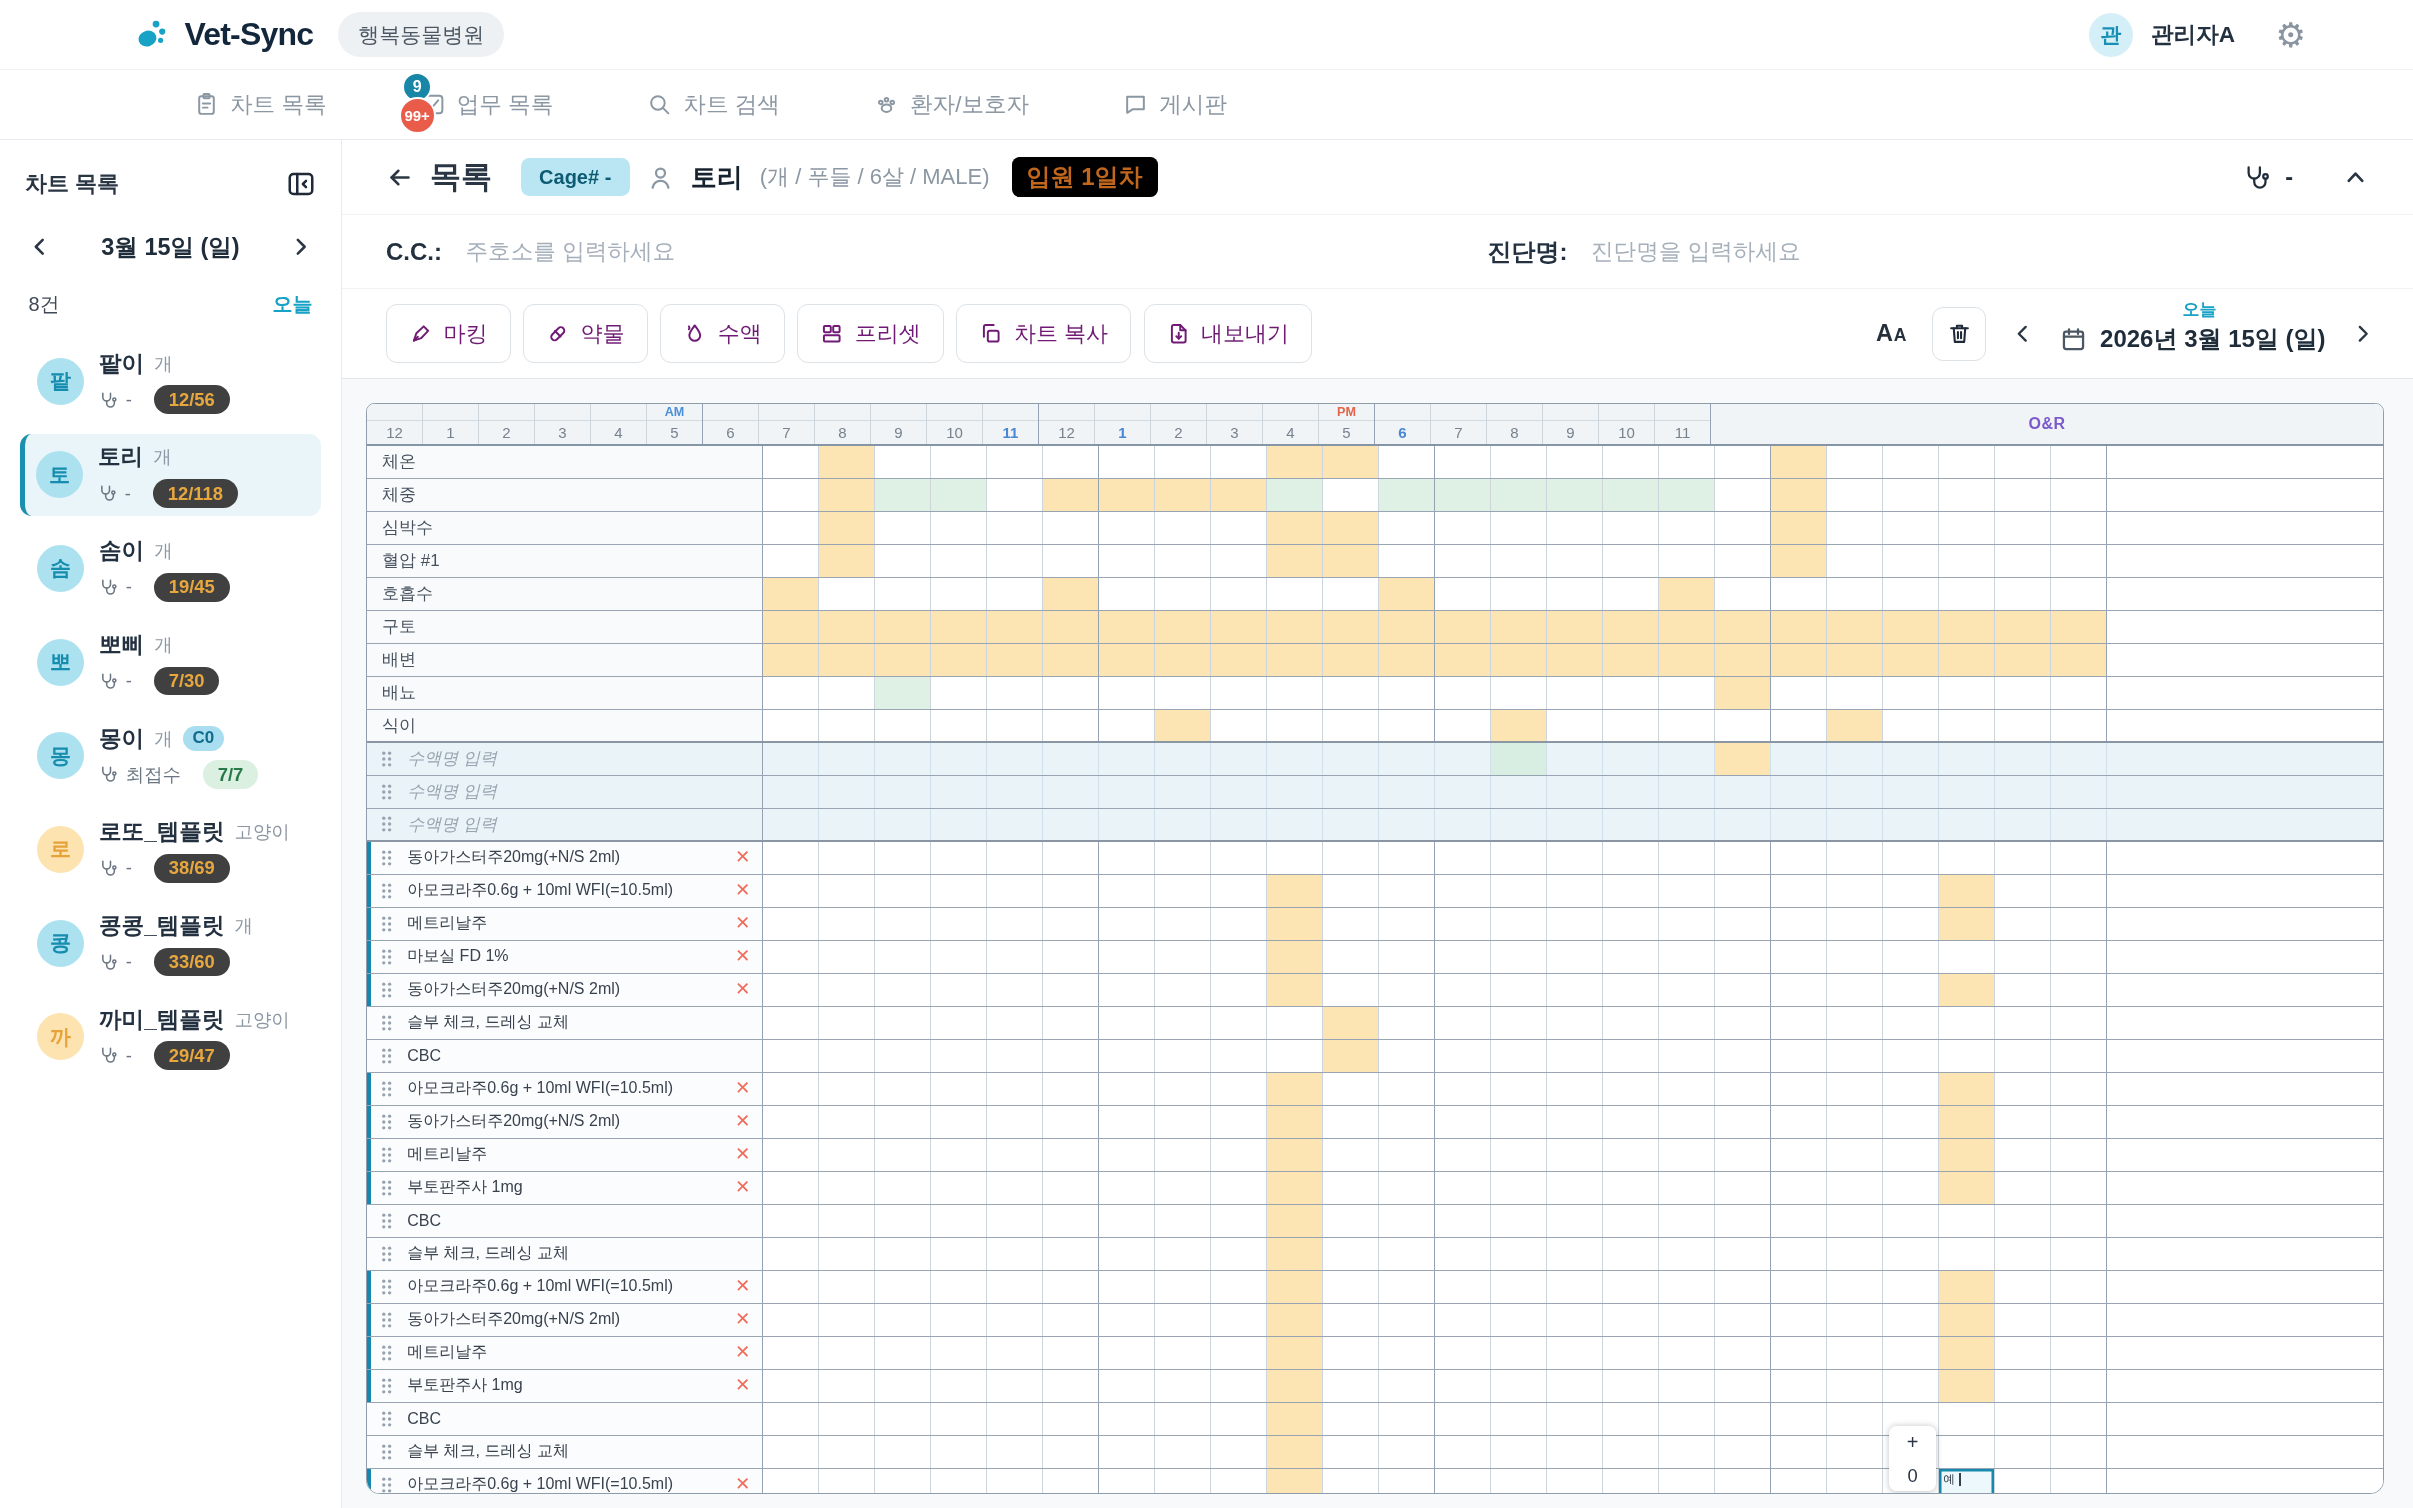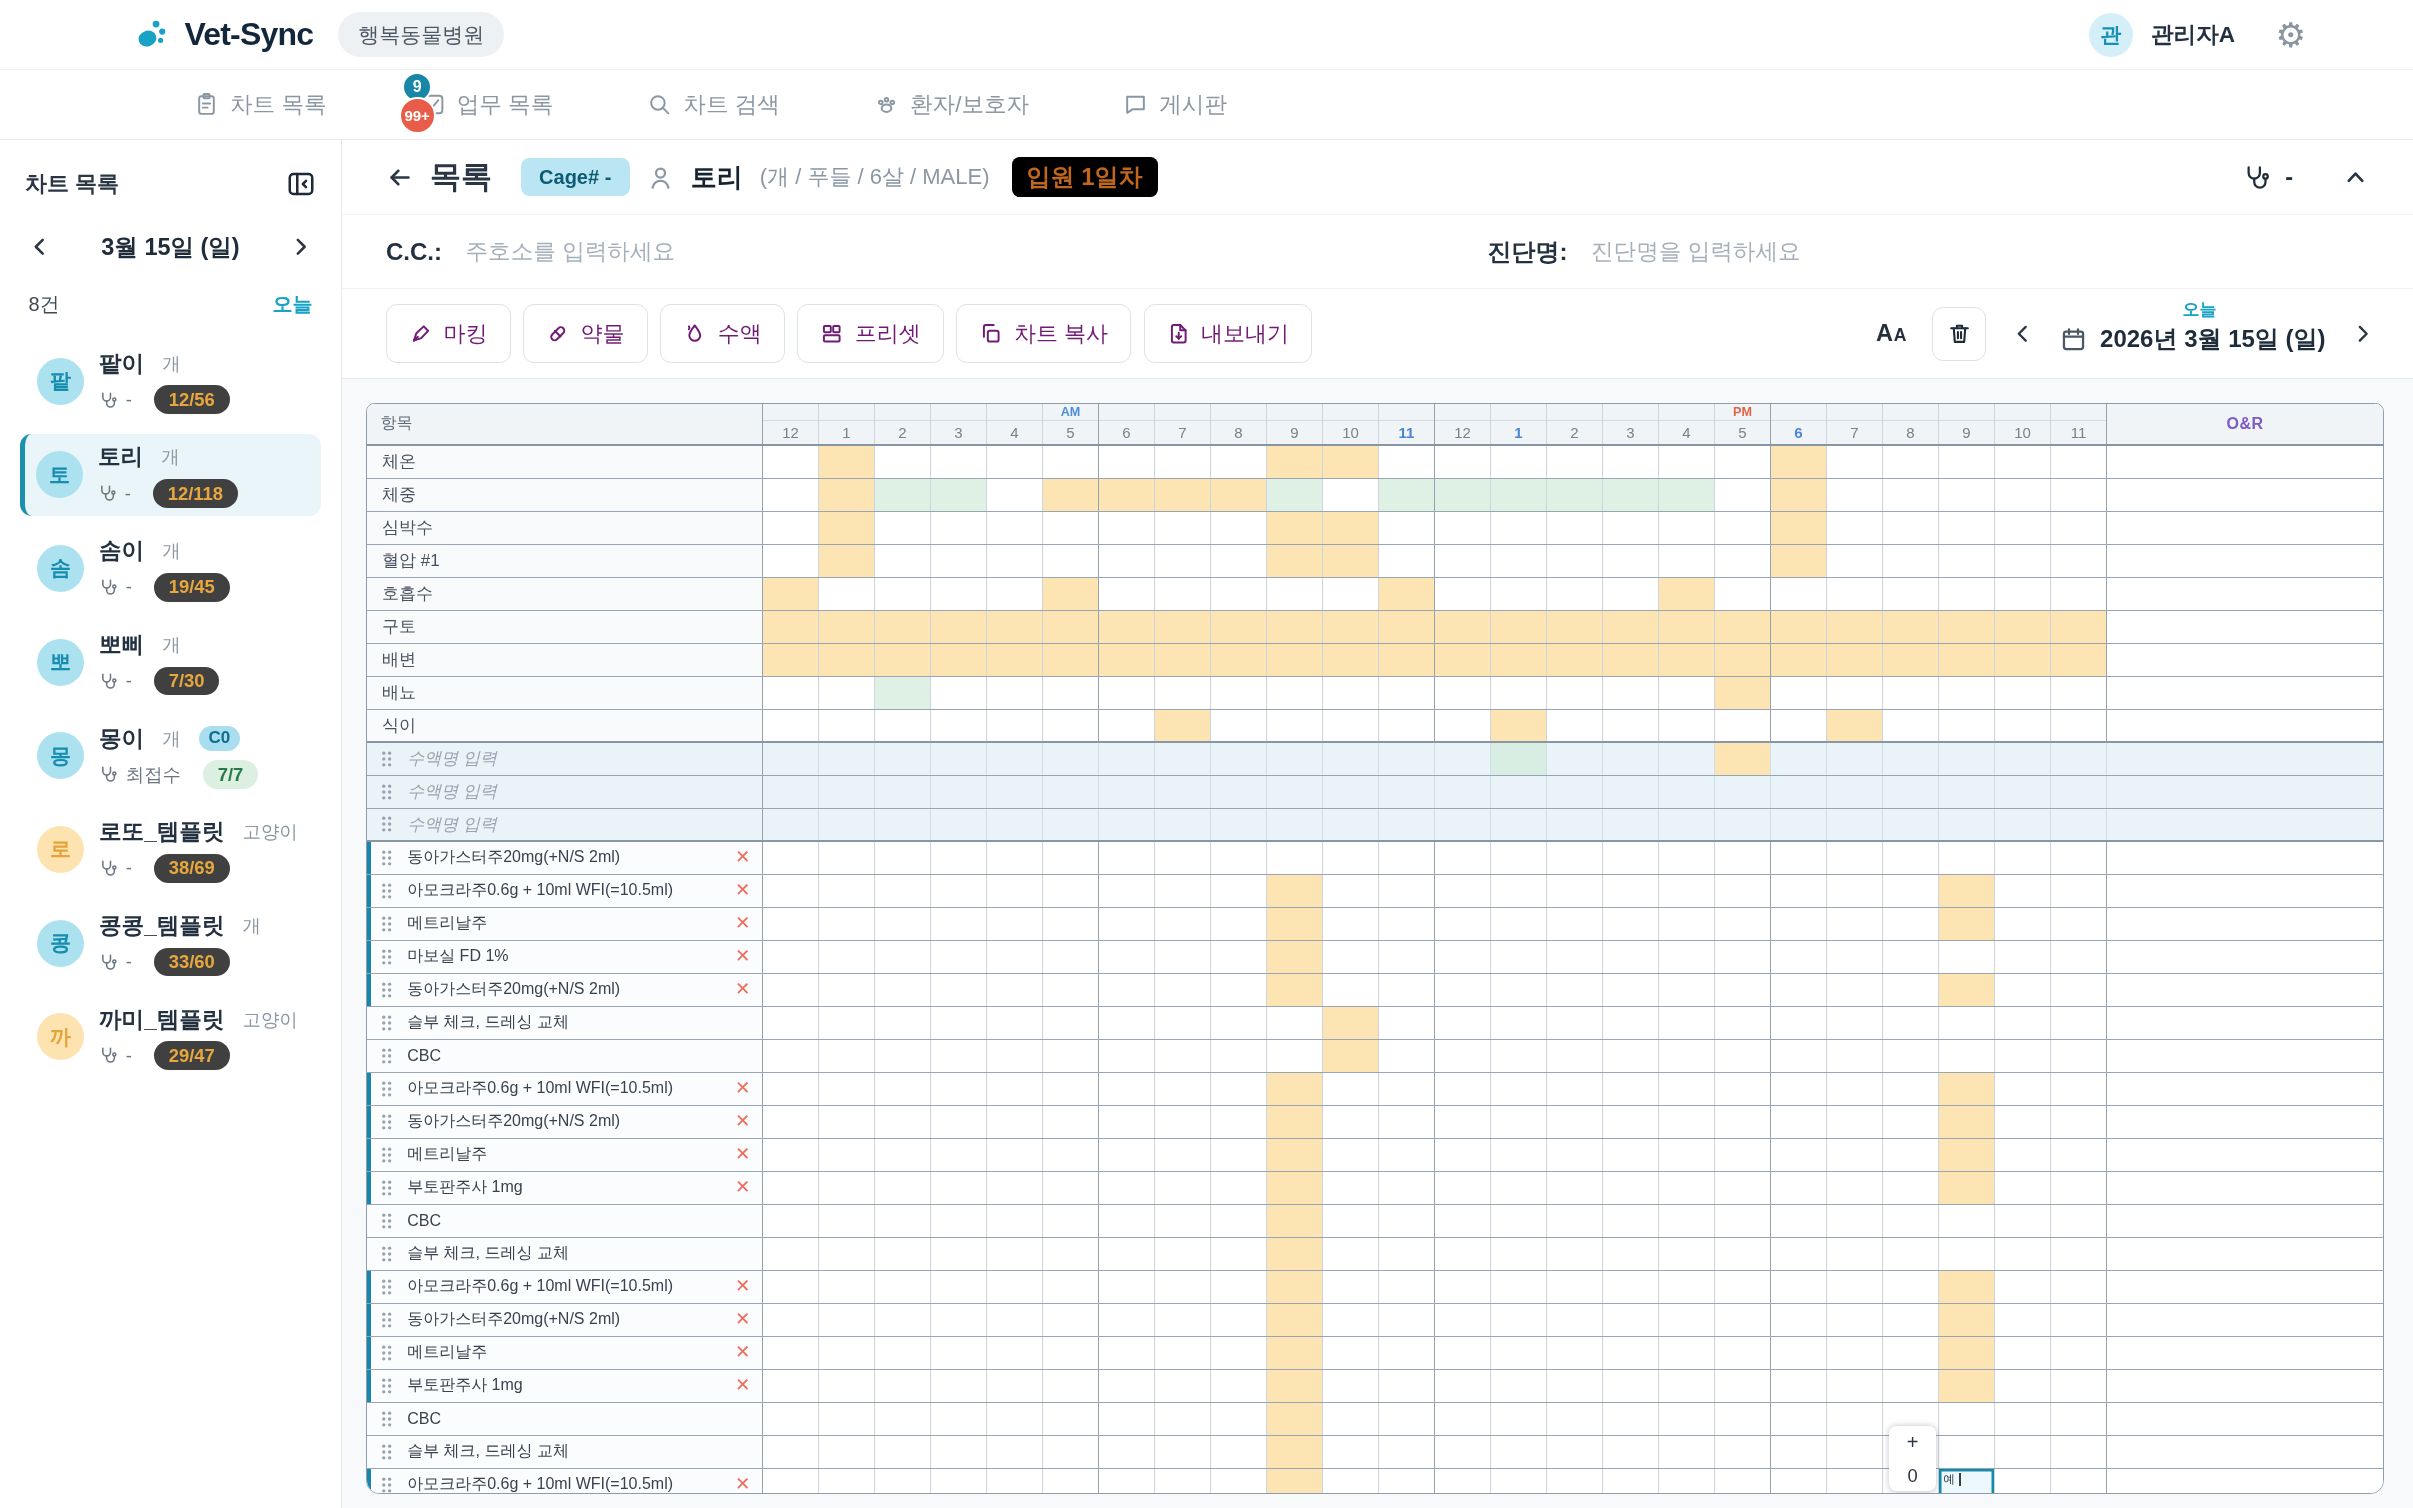--- a/index.html
+++ b/index.html
@@ -45,21 +45,21 @@
   .sb-counts { display: flex; align-items: center; justify-content: space-between; margin-top: 28.5px; padding: 0 8.4px; }
   .sb-count { font-size: 20px; color: #3f4a56; }
   .sb-today { font-size: 20px; font-weight: 700; color: #17a2c6; }
   #patient-list { margin-top: 22px; display: flex; flex-direction: column; gap: 11.7px; }
   .p-item { display: flex; align-items: center; gap: 15px; height: 82px; padding-left: 17px; border-radius: 11.7px; }
   .p-item.selected { background: #e9f5f9; border-left: 5.9px solid #1b8fae; padding-left: 11px; }
   .p-avatar { width: 47px; height: 47px; border-radius: 50%; display: flex; align-items: center;
               justify-content: center; font-size: 21px; font-weight: 700; flex-shrink: 0; }
   .p-avatar.cyan { background: #ace2f0; color: #168cae; }
   .p-avatar.amber { background: #fce3b0; color: #e6a33b; }
-  .p-line1 { display: flex; align-items: center; gap: 18px; }
+  .p-line1 { display: flex; align-items: center; gap: 10px; }
   .p-name { font-size: 22.6px; font-weight: 700; color: #22303f; }
   .p-species { font-size: 18.4px; color: #8b97a3; }
   .p-tag { background: #a9ddf0; color: #116c8c; font-size: 17px; font-weight: 700; padding: 2.5px 10px; border-radius: 837px; }
   .p-line2 { display: flex; align-items: center; gap: 8.4px; margin-top: 6.7px; color: #6b7683; font-size: 18.4px; }
   .p-badge { margin-left: 13.4px; font-size: 18.4px; font-weight: 700; padding: 3.4px 15px; border-radius: 837px; }
   .p-badge.amber { background: #404040; color: #e7a73e; }
   .p-badge.green { background: #dcf0e2; color: #27794a; }
 
   
   #patient-header { height: 75px; display: flex; align-items: center; gap: 17px; padding: 0 44px;
@@ -540,21 +540,20 @@
             <svg width="23.5" height="23.5" viewBox="0 0 24 24" fill="none" stroke="#2a3644" stroke-width="2.4" stroke-linecap="round" stroke-linejoin="round">
                 <polyline points="9,5 16,12 9,19"></polyline>
               </svg>
           </span>
         </div>
       </div>
 
       <div id="chart-area">
         <div id="grid">
             <div class="g-header">
-              <div class="g-corner">항목</div>
   <div class="g-hourcol">
                 <span class="g-ampm"></span>
             <span class="g-num">12</span>
               </div>
               <div class="g-hourcol">
                 <span class="g-ampm"></span>
             <span class="g-num">1</span>
               </div>
               <div class="g-hourcol">
                 <span class="g-ampm"></span>

